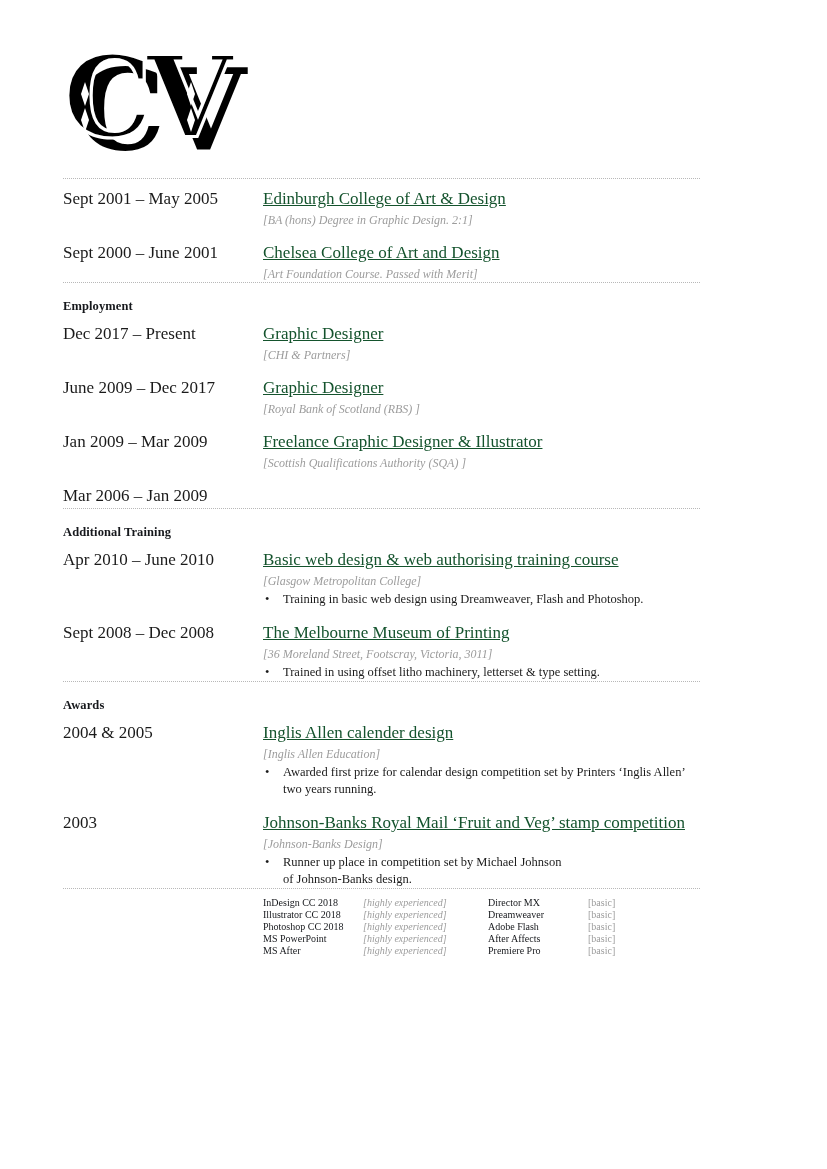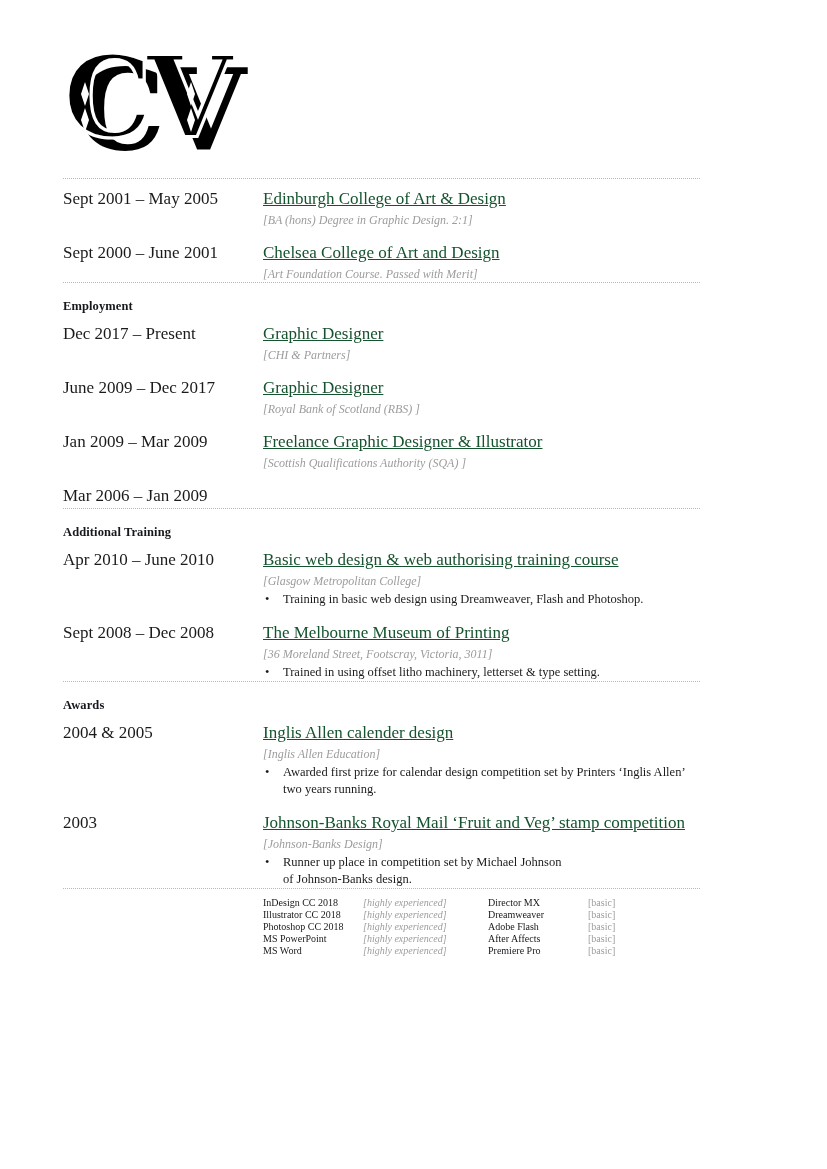--- a/index.html
+++ b/index.html
@@ -309,21 +309,21 @@
                 <td class="sk-name2">Adobe Flash</td>
                 <td class="sk-level2">[basic]</td>
               </tr>
               <tr>
                 <td class="sk-name">MS PowerPoint</td>
                 <td class="sk-level">[highly experienced]</td>
                 <td class="sk-name2">After Affects</td>
                 <td class="sk-level2">[basic]</td>
               </tr>
               <tr>
-                <td class="sk-name">MS Word</td>
+                <td class="sk-name">MS After</td>
                 <td class="sk-level">[highly experienced]</td>
                 <td class="sk-name2">Premiere Pro</td>
                 <td class="sk-level2">[basic]</td>
               </tr>
             </tbody>
         </table>
       </div>
     </div>
 
   </div>

